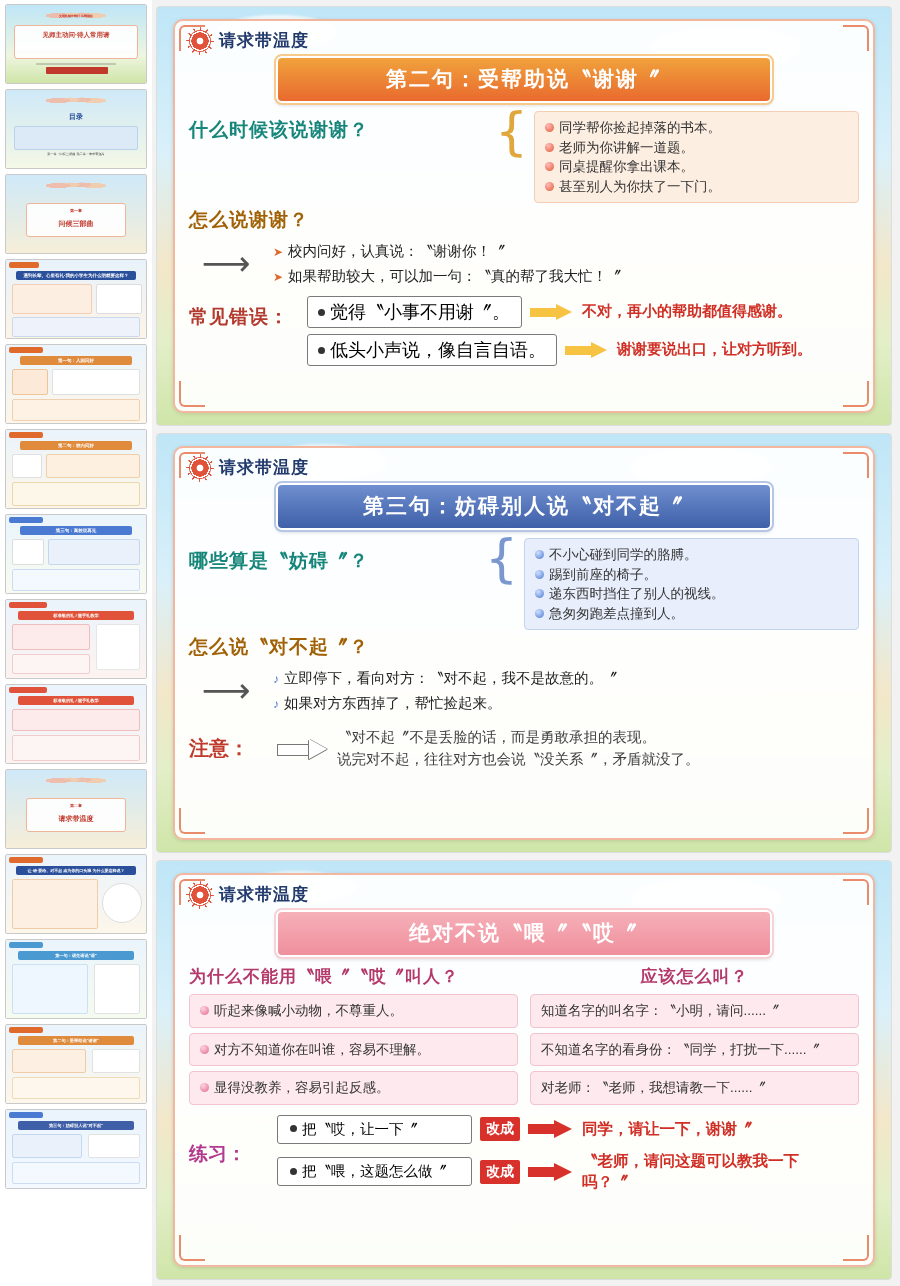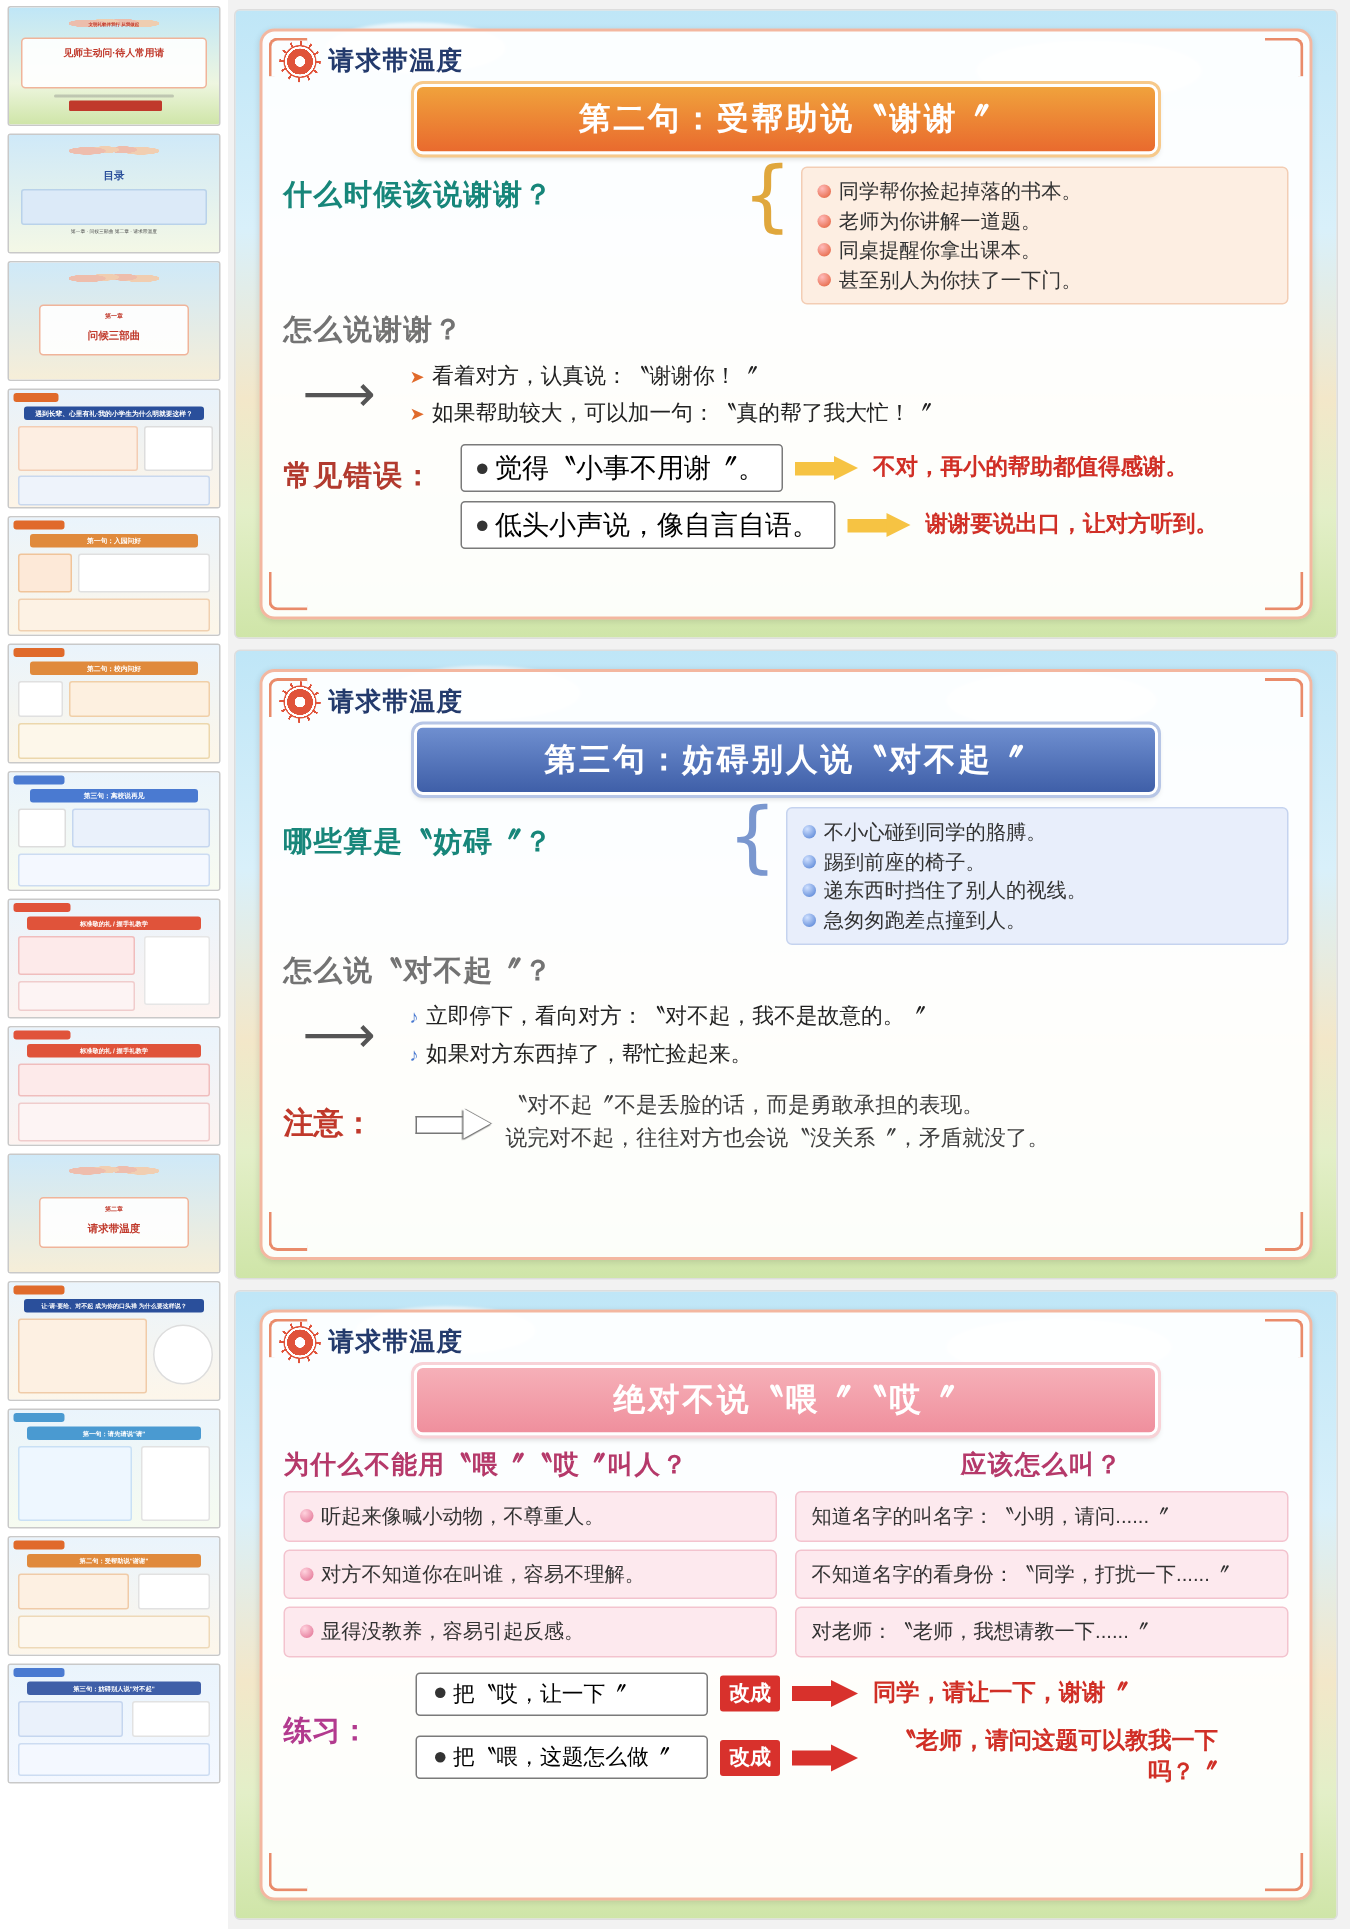--- a/index.html
+++ b/index.html
@@ -183,21 +183,21 @@
     color: #ffffff;
   }
 
   .q-head {
     font-size: 19px;
     font-weight: bold;
     color: #1f7a6b;
     letter-spacing: 1px;
   }
   .q-head.teal { color: #17867a; }
-  .q-head.red { color: #737373; }
+  .q-head.red { color: #a16207; }
   .q-head.maroon { color: #b23a2e; }
   .q-head.pinkq { color: #b5396a; }
 
   .brace {
     font-size: 52px;
     color: #e0a73c;
     line-height: .8;
     font-family: "DejaVu Sans", sans-serif;
   }
   .brace.blue { color: #7a97cf; }
@@ -519,21 +519,21 @@
             <div><span class="bullet-dot orange"></span><span>同桌提醒你拿出课本。</span></div>
             <div><span class="bullet-dot orange"></span><span>甚至别人为你扶了一下门。</span></div>
           </div>
         </div>
 
         <div class="q-head red" style="margin-top:4px;">怎么说谢谢？</div>
 
         <div style="display:flex;align-items:center;gap:10px;margin-top:4px;">
           <div class="curve-arrow" style="flex:0 0 74px;text-align:center;">⟶</div>
           <div style="flex:1;">
-            <div class="say-line"><span class="arrow-bullet">➤</span><span>看着对方，认真说：〝谢谢你！〞</span></div>
+            <div class="say-line"><span class="arrow-bullet">➤</span><span>校内问好，认真说：〝谢谢你！〞</span></div>
             <div class="say-line"><span class="arrow-bullet">➤</span><span>如果帮助较大，可以加一句：〝真的帮了我大忙！〞</span></div>
           </div>
         </div>
 
         <div style="display:flex;align-items:flex-start;gap:8px;margin-top:6px;">
           <div class="q-head maroon" style="flex:0 0 110px;padding-top:8px;">常见错误：</div>
           <div style="flex:1;">
             <div class="flexrow" style="margin-bottom:6px;">
               <div class="mistake-box"><span class="bullet-dot" style="background:#333;width:7px;height:7px;"></span><span>觉得〝小事不用谢〞。</span></div>
               <span class="arrow-yellow"></span>
@@ -640,21 +640,21 @@
             <div class="flexrow" style="margin-bottom:7px;">
               <div class="practice-box"><span class="bullet-dot" style="background:#333;width:7px;height:7px;"></span><span>把〝哎，让一下〞</span></div>
               <span class="change-chip">改成</span>
               <span class="arrow-red"></span>
               <span class="answer-text">同学，请让一下，谢谢〞</span>
             </div>
             <div class="flexrow">
               <div class="practice-box"><span class="bullet-dot" style="background:#333;width:7px;height:7px;"></span><span>把〝喂，这题怎么做〞</span></div>
               <span class="change-chip">改成</span>
               <span class="arrow-red"></span>
-              <span class="answer-text" style="max-width:230px;display:inline-block;text-align:right;">〝老师，请问这题可以教我一下吗？〞</span>
+              <span class="answer-text" style="max-width:230px;display:inline-block;text-align:left;">〝老师，请问这题可以教我一下吗？〞</span>
             </div>
           </div>
         </div>
       </div>
     </div>
 
   </div>
 </div>
 
 </body></html>

